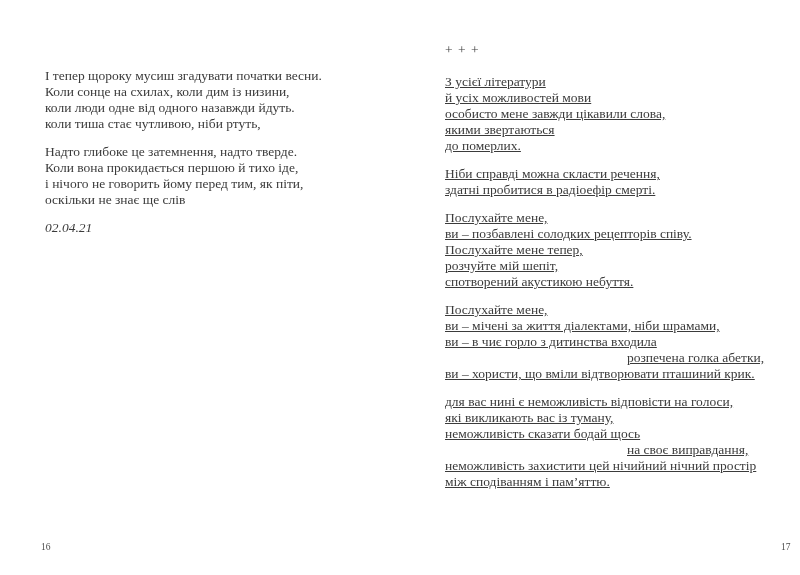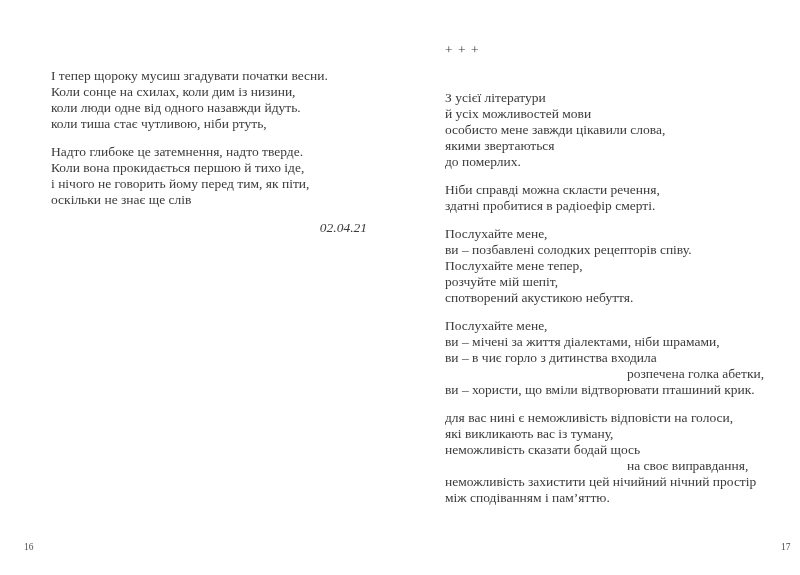--- a/index.html
+++ b/index.html
@@ -14,21 +14,21 @@
     background: #ffffff;
     overflow: hidden;
     font-family: "Liberation Serif", "DejaVu Serif", serif;
     color: #3b3b3b;
   }
   .page {
     position: absolute;
     top: 0;
     bottom: 0;
   }
-  .page.left  { left: 7px;   width: 400px; }
+  .page.left  { left: 1px;   width: 400px; }
   .page.right { left: 400px; width: 400px; }
 
   .poem {
     position: absolute;
   }
   .left .poem {
     left: 44px;
     top: 68px;
     width: 316px;
   }
@@ -36,45 +36,45 @@
     position: absolute;
     left: 45px;
     top: 42px;
     font-size: 13.5px;
     line-height: 16px;
     letter-spacing: 1px;
     white-space: pre;
   }
   .right .poem {
     left: 45px;
-    top: 90px;
+    top: 74px;
     width: 336px;
+    text-decoration: underline;
   }
   .stanza {
     margin: 0 0 12px 0;
   }
   .stanza:last-child { margin-bottom: 0; }
   .line {
     font-size: 13.5px;
     line-height: 16px;
     white-space: nowrap;
   }
   .line.date {
     font-style: italic;
-    text-align: right;
     white-space: normal;
   }
   .page-number {
     position: absolute;
     top: 541px;
     font-size: 9.5px;
     line-height: 12px;
     color: #4d4d4d;
   }
-  .page-number.num-left  { left: 24px; }
+  .page-number.num-left  { left: 41px; }
   .page-number.num-right { left: 781px; }
 </style>
 </head>
 <body>
 
 <div class="spread">
 
   <section class="page left">
     <div class="poem">
         <div class="stanza">

